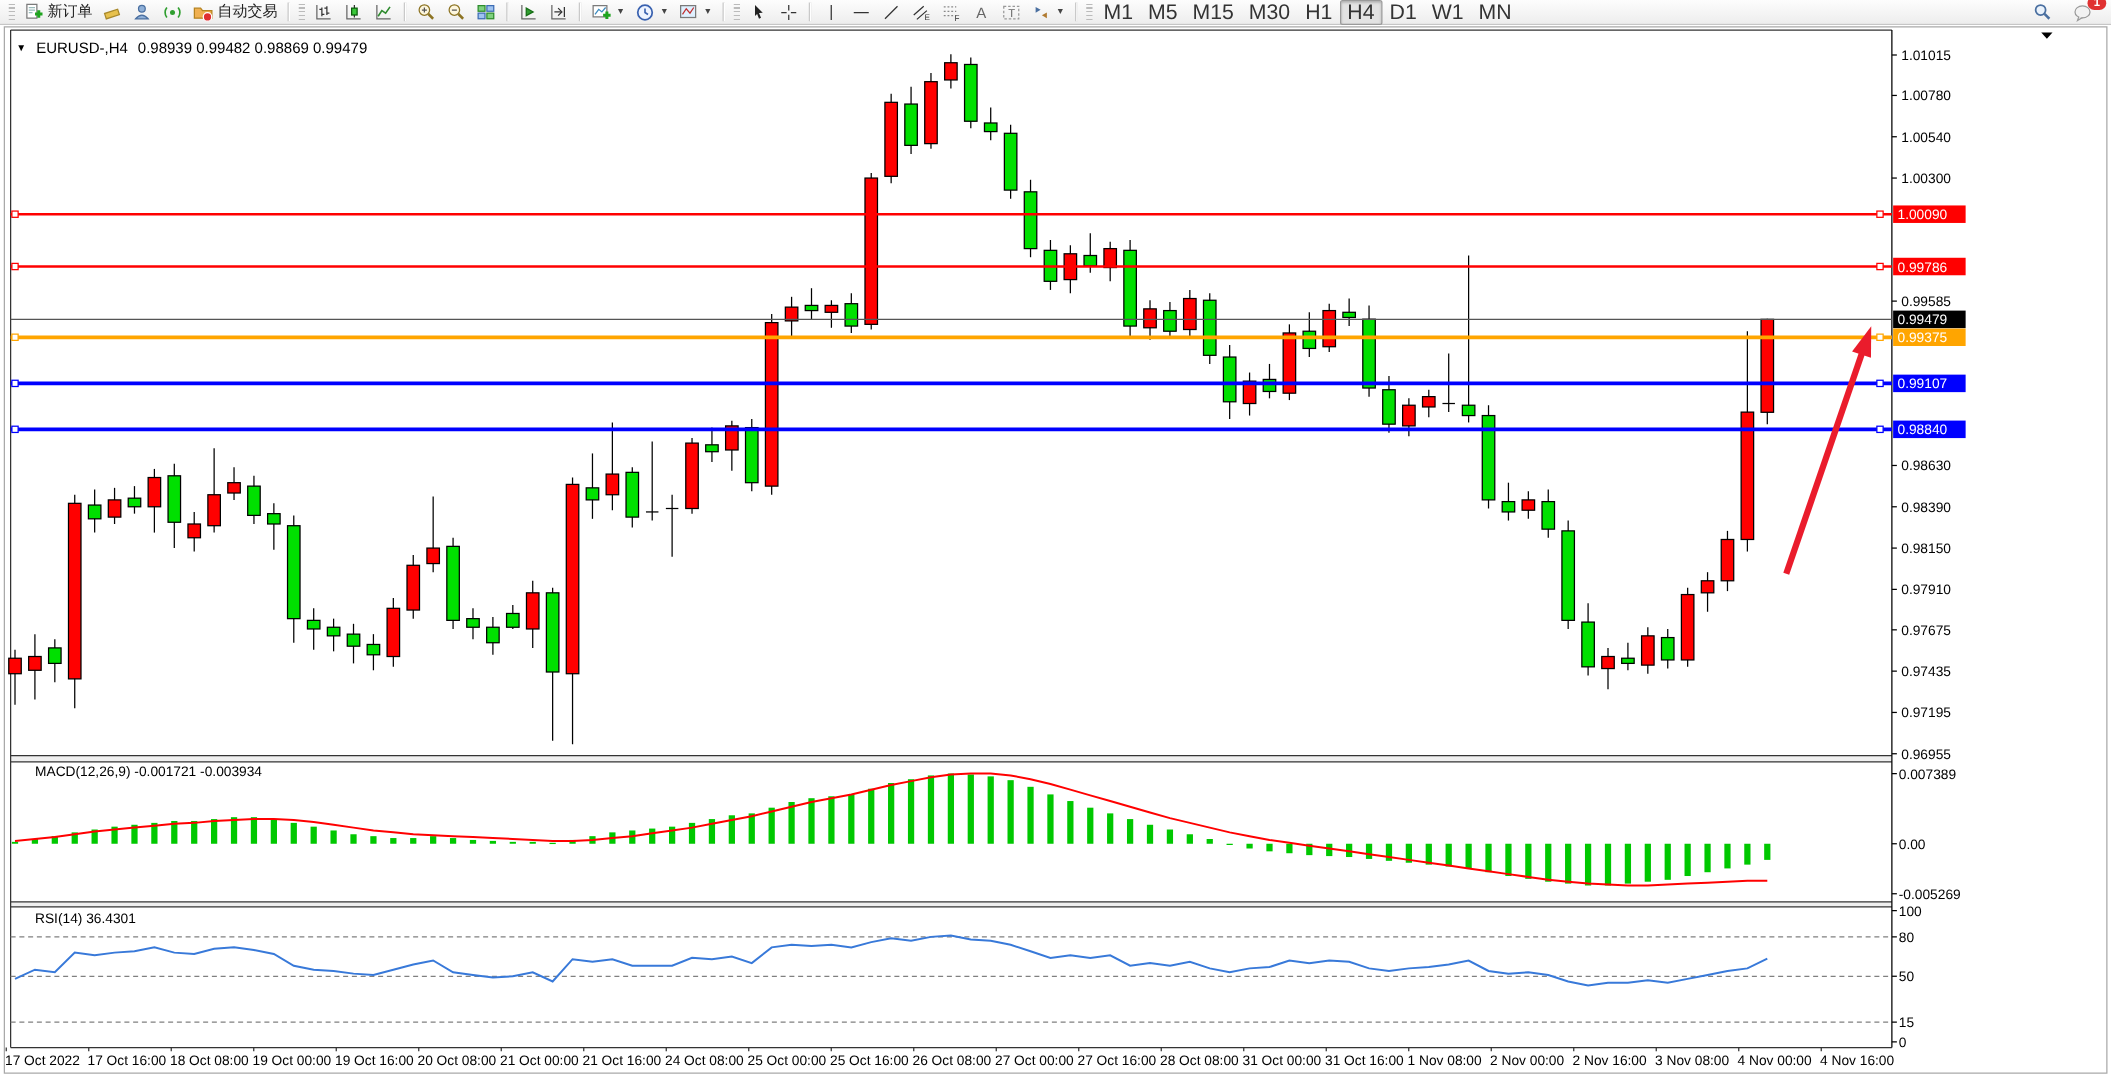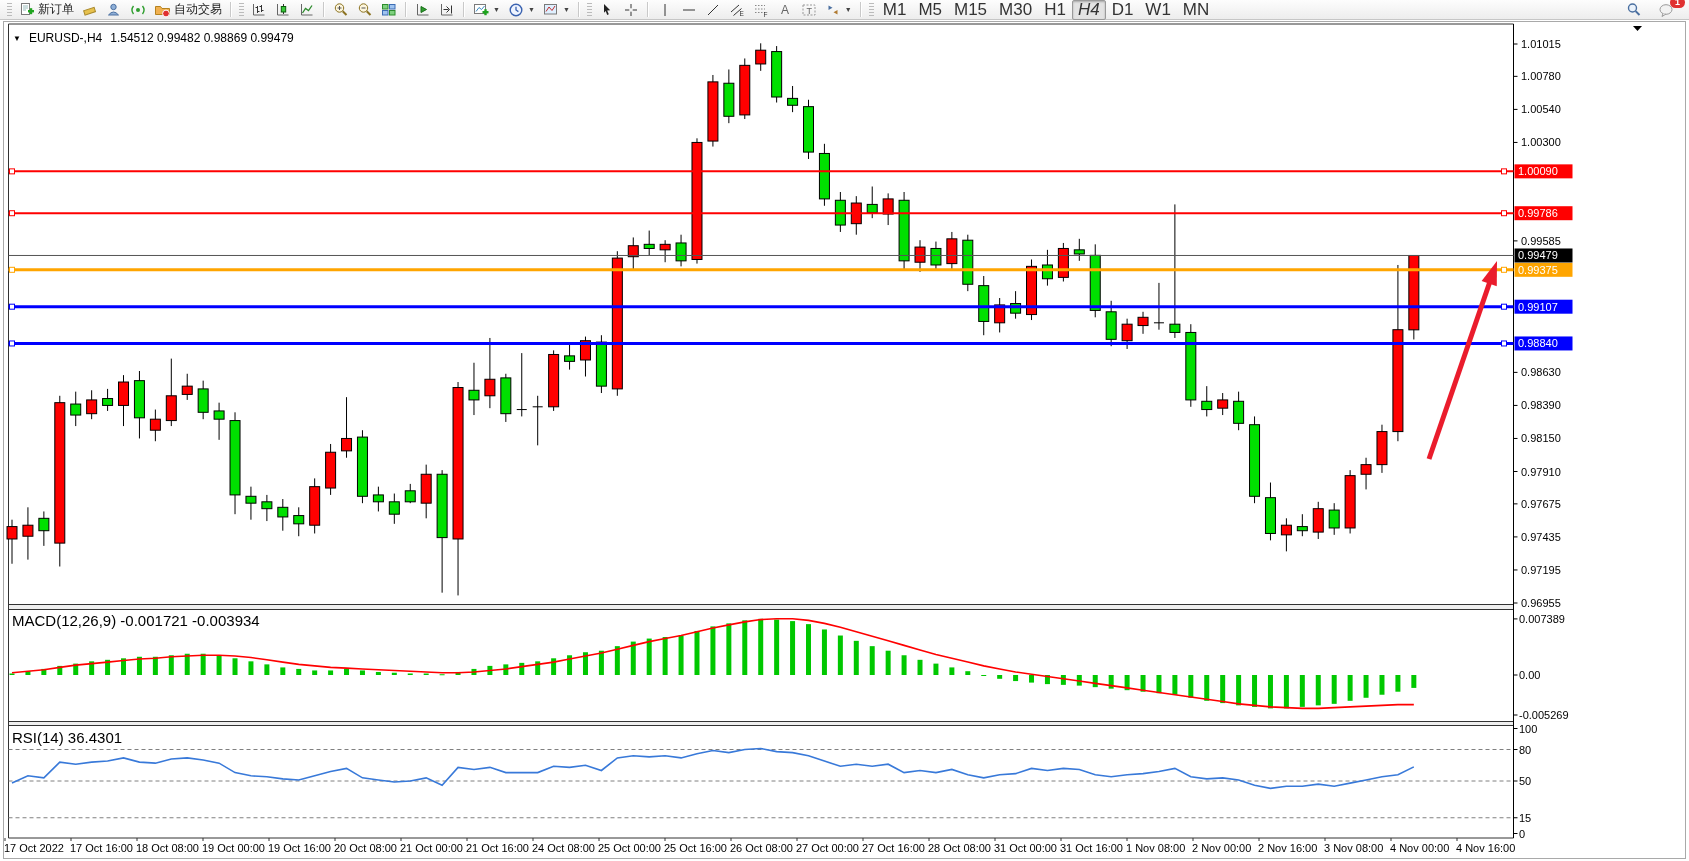--- a/index.html
+++ b/index.html
@@ -7,29 +7,29 @@
   
   #toolbar{position:absolute;top:0;left:0;width:1689px;height:20px;z-index:5;
     background:linear-gradient(#fdfdfd,#ededed);border-bottom:1px solid #c6c6c6;
     display:flex;align-items:center;padding:0 4px;box-sizing:border-box;font-size:12px;color:#222;}
   .tb{height:18px;display:flex;align-items:center;gap:3px;padding:0 3px;border:1px solid transparent;border-radius:2px;}
   .tb svg{display:block;}
   .grip{width:5px;height:14px;margin:0 3px;background:repeating-linear-gradient(#bbb 0 1px,transparent 1px 3px);}
   .sep{width:1px;height:15px;background:#c9c9c9;border-right:1px solid #fff;margin:0 4px;}
   .caret{font-size:7px;color:#444;margin-left:1px;}
   .tf{font-size:17px;color:#333;padding:2px 5px;height:14px;line-height:14px;border:1px solid transparent;border-radius:2px;}
-  .tf.active{background:#e3e3e3;border-color:#9a9a9a;box-shadow:inset 0 1px 2px rgba(0,0,0,.25);font-style:italic;}
+  .tf.active{background:#e3e3e3;border-color:#9a9a9a;box-shadow:inset 0 1px 2px rgba(0,0,0,.25);}
   .right-icons{margin-left:auto;display:flex;align-items:center;gap:8px;padding-right:6px;}
   .badge{position:absolute;top:-4px;right:-7px;background:#e03131;color:#fff;border-radius:8px;
     font-size:9px;line-height:11px;min-width:11px;text-align:center;padding:0 2px;font-weight:bold;}
   .chat-wrap{position:relative;}
   
   #chart-title{position:absolute;top:31px;left:13px;z-index:2;font-size:12px;color:#000;display:flex;gap:8px;align-items:center;}
   #chart-title .dd{font-size:8px;color:#000;}
-  .ind-label{position:absolute;left:12px;z-index:2;font-size:15px;color:#000;}
+  .ind-label{position:absolute;left:28px;z-index:2;font-size:11px;color:#000;}
   #macd-label{top:612px;}
   #rsi-label{top:729px;}
   svg text{font-family:"Liberation Sans",sans-serif;}
 </style>
 </head>
 <body>
 
 <div id="app">
 
   
@@ -676,17 +676,17 @@
       <path d="M1633 26 h9 l-4.5 5 z" fill="#000"></path>
       <g>
         <line x1="1429" y1="459" x2="1492.4526213137738" y2="274.24089676283506" stroke="#ea1c2c" stroke-width="5"></line>
         <polygon points="1497,261 1496.7707204023752,286.29718227127506 1481.638266959135,281.1001780584451" fill="#ea1c2c"></polygon>
       </g>
     </svg>
 
   <div id="chart-title">
     <span class="dd">▼</span>
     <span>EURUSD-,H4</span>
-    <span>1.54512 0.99482 0.98869 0.99479</span>
+    <span>0.98939 0.99482 0.98869 0.99479</span>
   </div>
   <div class="ind-label" id="macd-label">MACD(12,26,9) -0.001721 -0.003934</div>
   <div class="ind-label" id="rsi-label">RSI(14) 36.4301</div>
 </div>
 
 </body></html>

